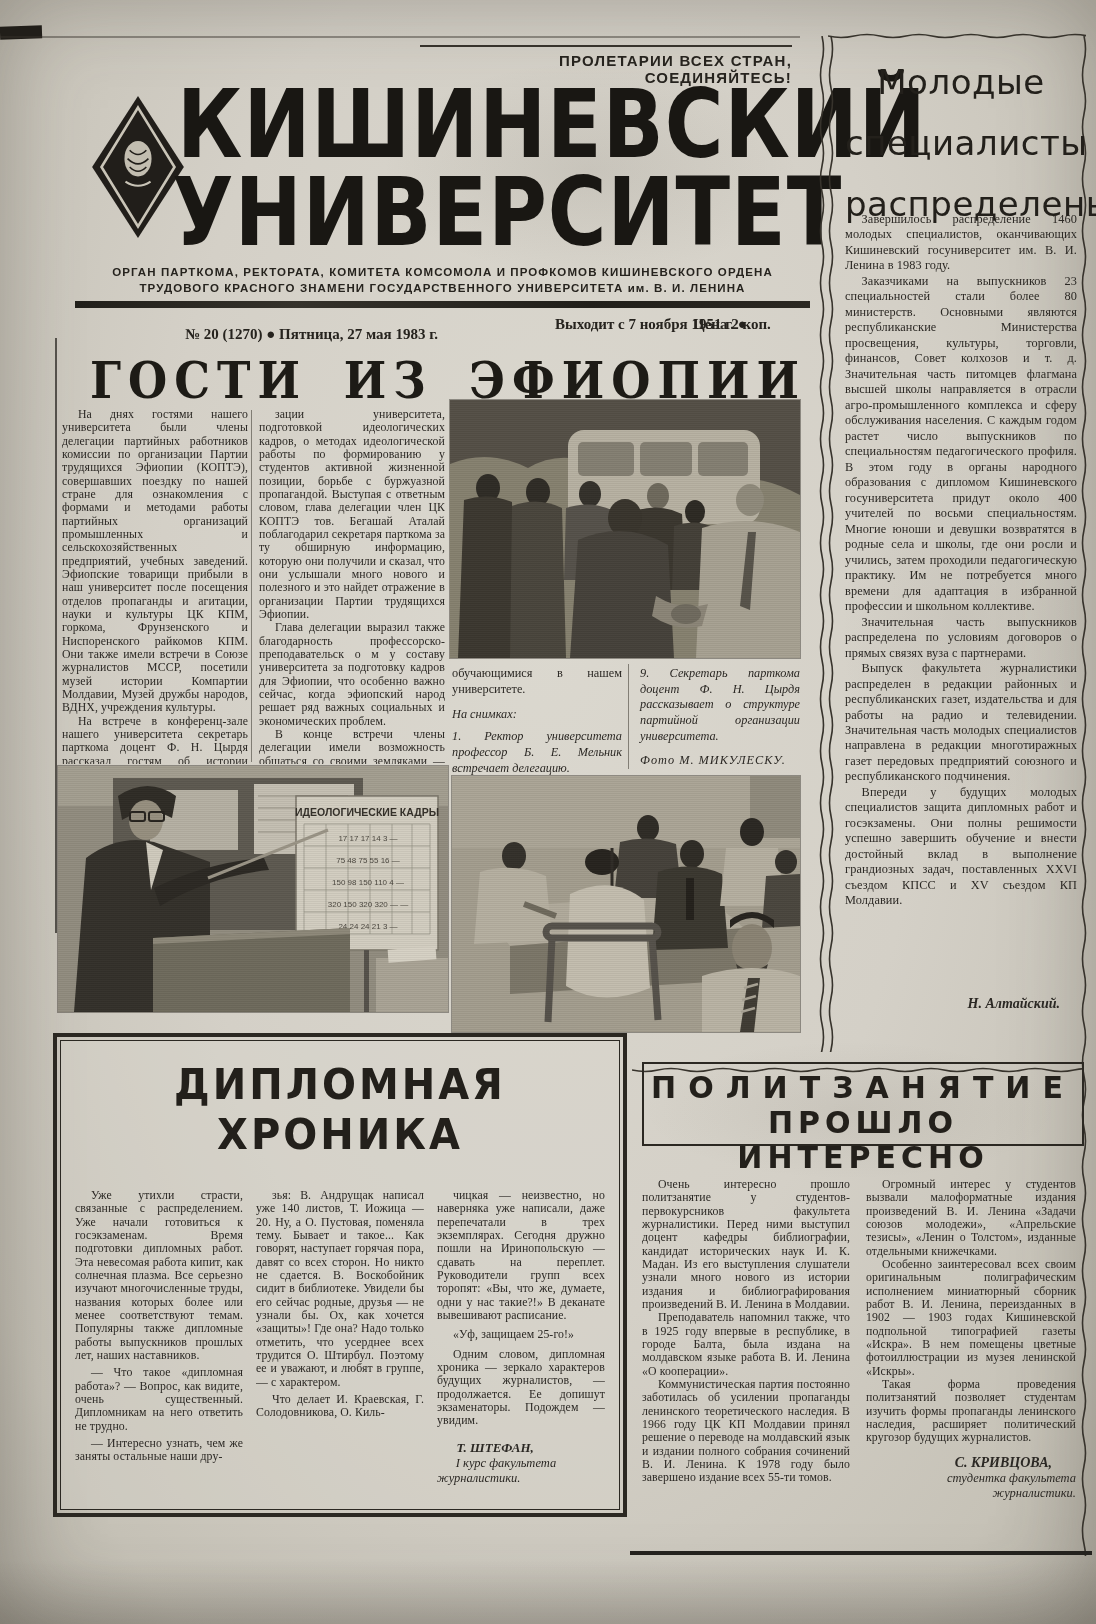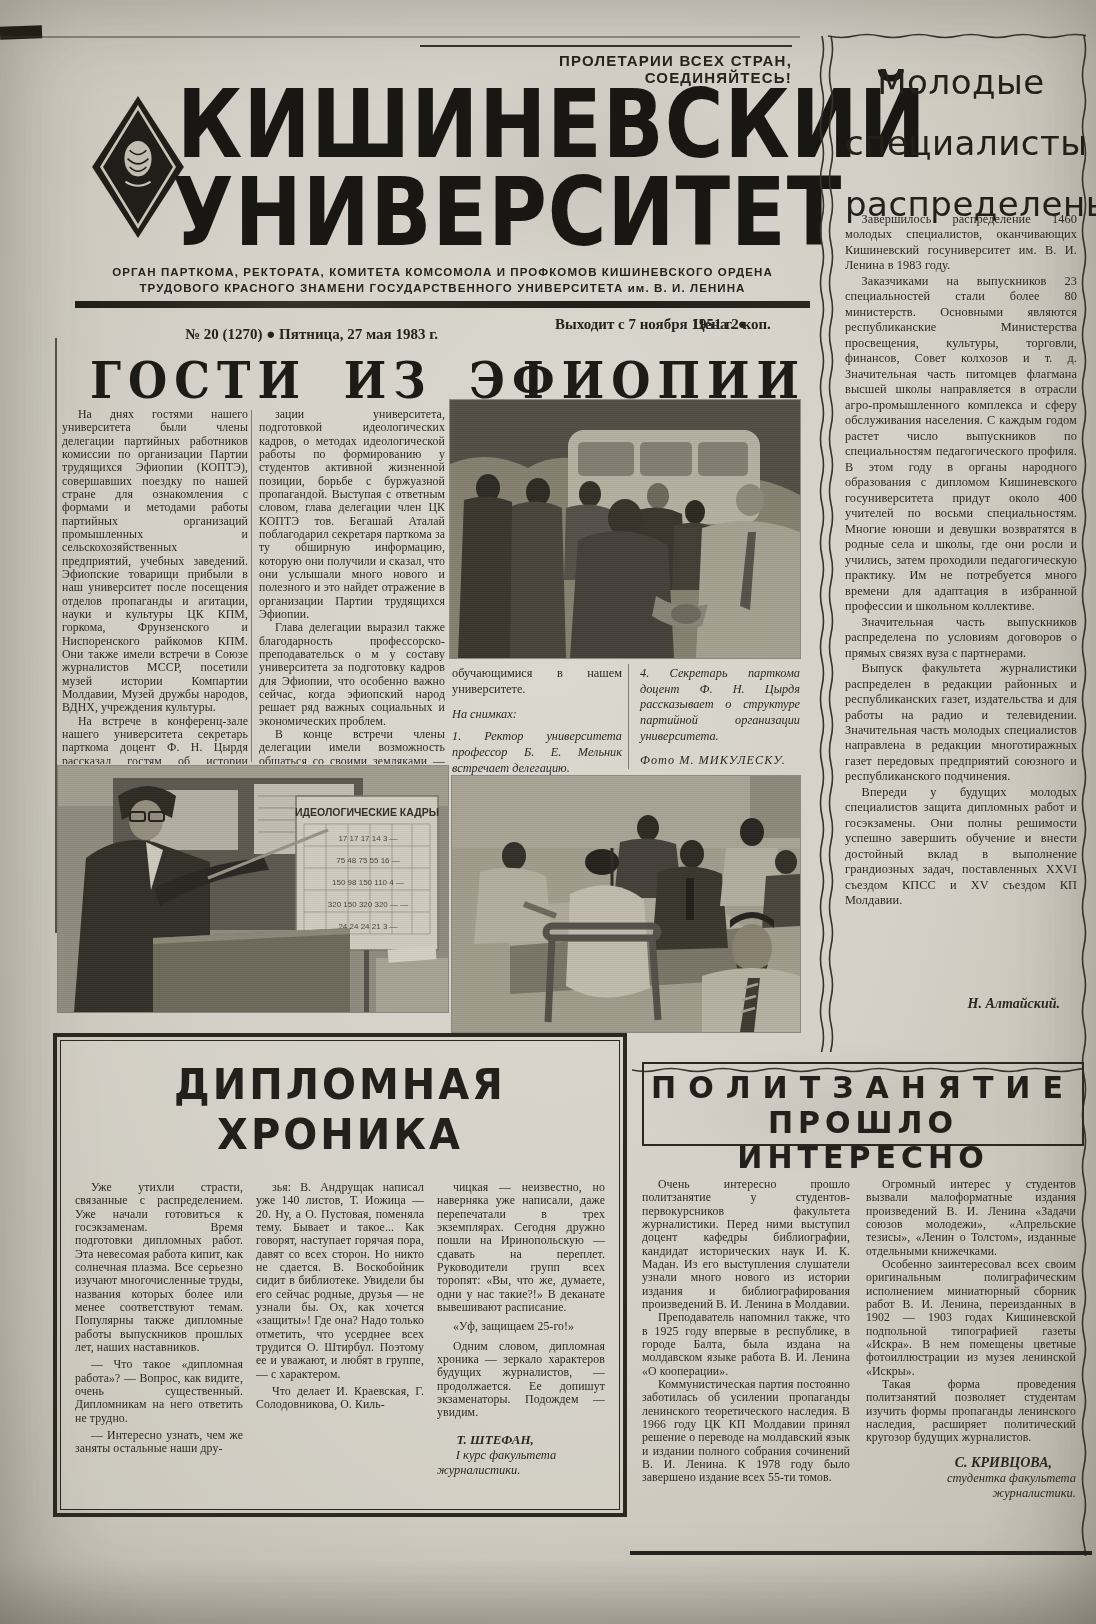--- a/index.html
+++ b/index.html
@@ -30,21 +30,21 @@
   .cap p{margin:0 0 6px 0;font-size:12.3px;line-height:1.28;text-align:justify;}
   .cap p.it{font-style:italic;}
   .photo-caption-credit{letter-spacing:1px;}
   .vline{background:rgba(58,54,46,.55);width:1px;}
   .sig{font-style:italic;font-weight:bold;font-size:13px;}
   .sig-role{font-style:italic;font-weight:normal;font-size:12.5px;}
   
   .diploma-box{border:1.5px solid #2b2822;outline:4px solid #2b2822;outline-offset:3px;background:rgba(218,214,205,.35);}
   .polit-titlebox{border:2px solid #2b2822;}
   .cols{display:flex;gap:13px;padding:0 14px;}
-  .cols .c{flex:1;overflow:hidden;}
+  .cols .c{flex:1;overflow:hidden;margin-top:8px;}
   
   .wave path{fill:none;stroke:#37332c;stroke-width:1.6;}
   
   .photo{position:absolute;overflow:hidden;box-shadow:0 0 0 1px rgba(50,46,40,.45);}
   .photo svg{display:block;width:100%;height:100%;}
   .photo::after{content:"";position:absolute;inset:0;
     background:repeating-linear-gradient(0deg,rgba(20,18,14,.05) 0 1px,rgba(255,255,255,.02) 1px 2px);}
   .sidebar-title div{font-family:"DejaVu Sans",sans-serif;font-weight:normal;font-size:34px;color:#23201b;
     text-align:center;margin-bottom:21px;letter-spacing:.5px;}
 </style>
@@ -135,21 +135,21 @@
     </svg>
   </div>
 
   <div class="abs cap" style="left:452px;top:666px;width:170px;">
     <p>обучающимися в нашем университете.</p>
     <p class="it" style="margin-top:10px;">На снимках:</p>
     <p class="it">1. Ректор университета профессор Б. Е. Мельник встречает делегацию.</p>
   </div>
   <div class="abs vline" style="left:628px;top:664px;height:105px;"></div>
   <div class="abs cap" style="left:640px;top:666px;width:160px;">
-    <p class="it">4. Секретарь парткома доцент Ф. Н. Цырдя рассказывает о структуре партийной организации университета.</p>
+    <p class="it">9. Секретарь парткома доцент Ф. Н. Цырдя рассказывает о структуре партийной организации университета.</p>
     <p class="it photo-caption-credit" style="margin-top:8px;text-align:left;">Фото М. МИКУЛЕСКУ.</p>
   </div>
 
   <div class="photo" style="left:58px;top:766px;width:390px;height:246px;">
     <svg viewBox="0 0 390 246" preserveAspectRatio="none">
       <rect width="390" height="246" fill="#918c7f"></rect>
       <rect width="390" height="40" fill="#a39e90"></rect>
       <rect x="55" y="12" width="250" height="152" fill="#5d5950"></rect>
       <rect x="92" y="24" width="88" height="60" fill="#b5b0a3"></rect>
       <rect x="196" y="18" width="100" height="70" fill="#c4bfb2"></rect>

